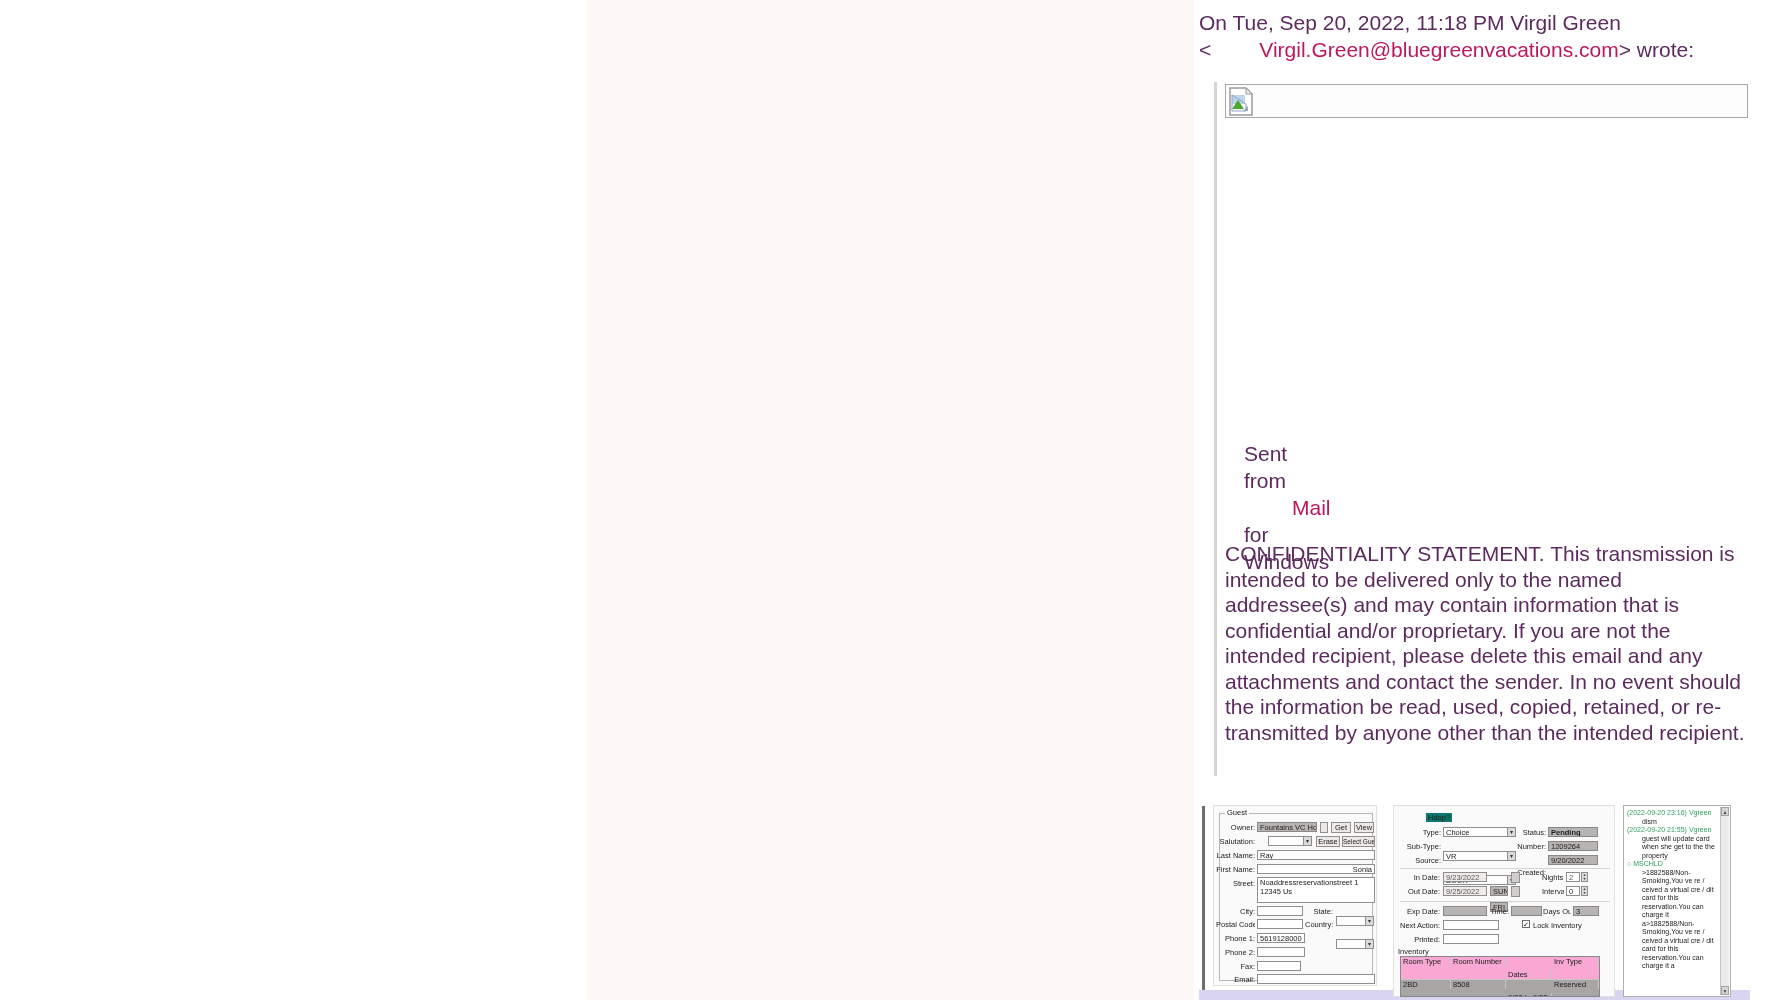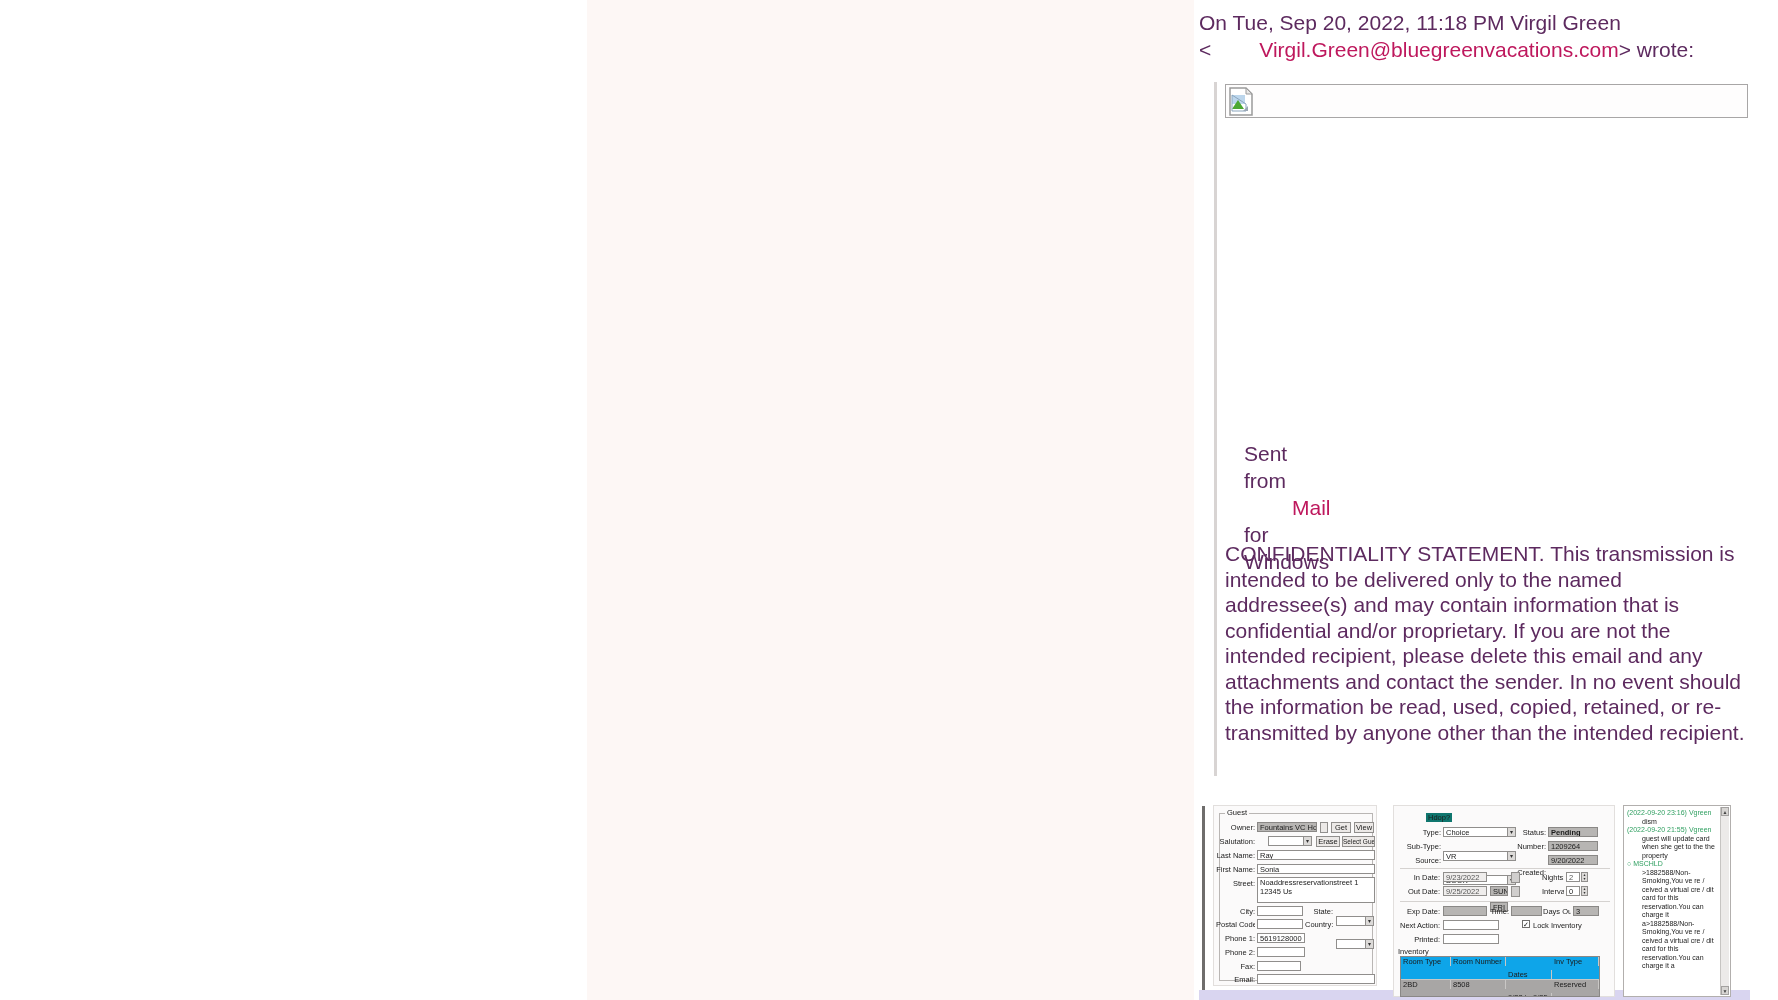--- a/index.html
+++ b/index.html
@@ -48,21 +48,21 @@
   .grp { position:absolute; border:1px solid #b9b6b4; }
   .grp-lab { position:absolute; background:#fbfafa; padding:0 2px; font-size:7.5px; }
   .hline { position:absolute; height:1px; background:#d5d2d0; }
   .chk { display:inline-block; width:8px; height:8px; background:#fff; border:1px solid #6f6d6b;
          font-size:7px; line-height:8px; text-align:center; color:#111; }
 
   .inv-table { position:absolute; left:6px; top:150px; width:200px; height:41px; background:#fff;
                border:1px solid #8a8886; overflow:hidden; }
   .inv-row { display:flex; border-bottom:1px solid #c9c7c5; }
   .inv-cell { border-right:1px solid #c9c7c5; padding:0 2px; overflow:hidden; white-space:nowrap; height:9px; }
-  .inv-head { background:#0ea5e9; }
+  .inv-head { background:#f9a8d4; }
   .inv-sel { background:#a8a6a5; }
   .inv-empty { height:11px; }
   .c1 { width:50px; } .c2 { width:55px; } .c3 { width:46px;margin-top:13px; } .c4 { width:47px; }
 
   .notes-body { position:absolute; left:3px; top:3px; width:92px; line-height:8.5px; font-size:7px; }
   .note-green { color:#2f9f60; }
   .note-text { margin-left:15px; color:#1b1b1b; word-wrap:break-word; }
   .sbar { position:absolute; right:1px; top:1px; bottom:1px; width:9px; background:#eceae9; border-left:1px solid #c6c4c2; }
   .sbtn { position:absolute; left:0; width:8px; height:9px; background:#d7d5d3; border:1px solid #a3a1a0;
           font-size:5px; line-height:8px; text-align:center; color:#444; }
@@ -108,21 +108,21 @@
 
         <div class="lbl abs" style="left:2px;top:31px;width:39px;">Salutation:</div>
         <div class="dd abs" style="left:54px;top:30px;width:44px;"><span></span><span class="dd-btn">▾</span></div>
         <div class="btn abs" style="left:102px;top:30px;width:24px;">Erase</div>
         <div class="btn abs" style="left:128px;top:30px;width:33px;font-size:6.5px;">Select Guest</div>
 
         <div class="lbl abs" style="left:2px;top:45px;width:39px;">Last Name:</div>
         <div class="fld abs" style="left:43px;top:44px;width:118px;">Ray</div>
 
         <div class="lbl abs" style="left:2px;top:59px;width:39px;">First Name:</div>
-        <div class="fld abs" style="left:43px;top:58px;width:118px;">Sonia</div>
+        <div class="fld abs" style="left:43px;top:58px;width:118px;text-align:right;">Sonia</div>
 
         <div class="lbl abs" style="left:2px;top:73px;width:39px;">Street:</div>
         <div class="fld abs" style="left:43px;top:71px;width:118px;height:26px;white-space:normal;">Noaddressreservationstreet 1    12345 Us</div>
 
         <div class="lbl abs" style="left:2px;top:101px;width:39px;">City:</div>
         <div class="fld abs" style="left:43px;top:100px;width:46px;"></div>
         <div class="lbl abs" style="left:94px;top:101px;width:25px;">State:</div>
         <div class="dd abs" style="left:122px;top:100px;width:38px;"><span></span><span class="dd-btn">▾</span></div>
 
         <div class="lbl abs" style="left:2px;top:114px;width:39px;">Postal Code:</div>

